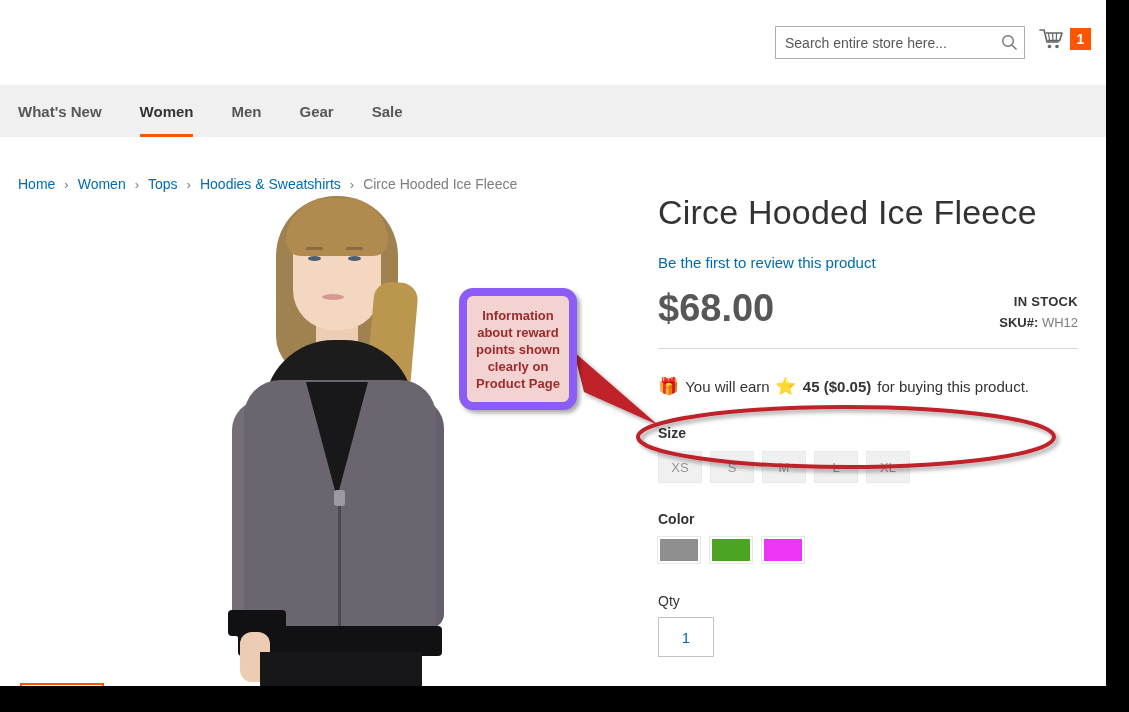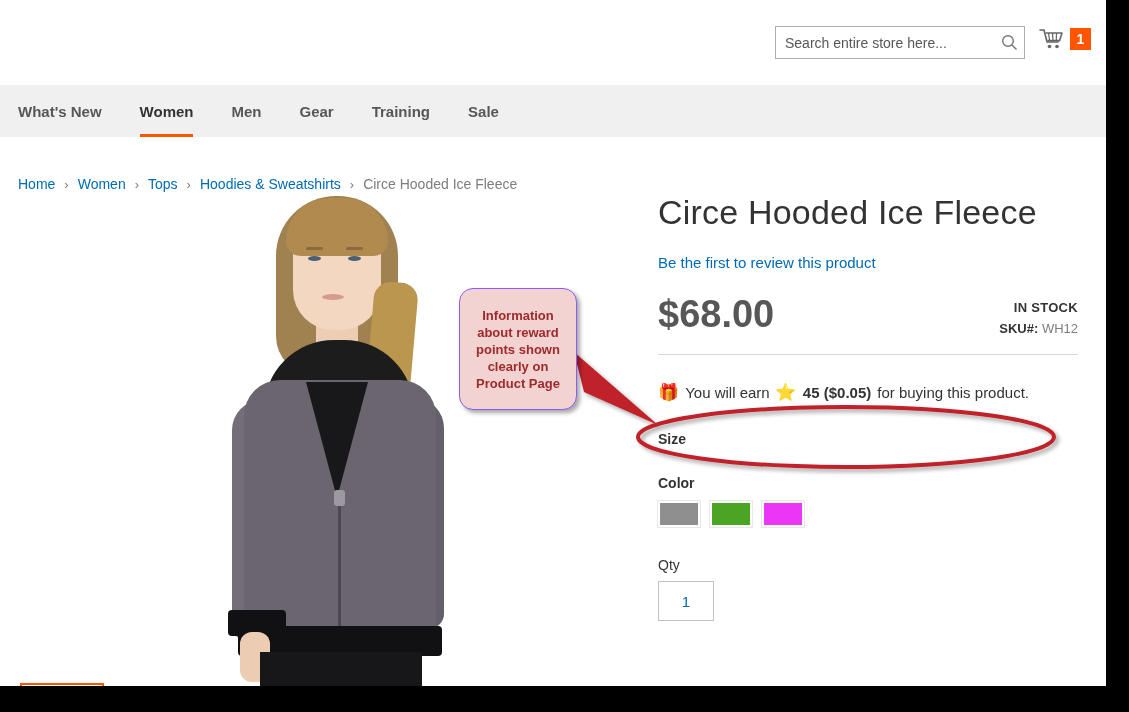--- a/index.html
+++ b/index.html
@@ -250,21 +250,21 @@
   .p-title {
     font-size: 34px; font-weight: 300; line-height: 44px;
     color: #333333; margin: 0; letter-spacing: .2px;
   }
   .p-review-link {
     display: inline-block; margin-top: 20px;
     font-size: 15px; color: #006bb4; cursor: pointer;
   }
   .price-row {
     display: flex; align-items: flex-end; justify-content: space-between;
-    margin-top: 20px;
+    margin-top: 14px;
   }
   .p-price { font-size: 38px; font-weight: 700; color: #575757; line-height: 44px; }
   .stock-wrap { text-align: right; padding-top: 8px; }
   .p-stock { font-size: 13px; font-weight: 700; color: #333333; letter-spacing: .3px; }
   .p-sku { font-size: 13px; color: #7d7d7d; margin-top: 6px; }
   .p-sku b { color: #333; font-weight: 700; }
   .divider { border-top: 1px solid #d6d6d6; margin-top: 18px; }
 
   .reward {
     margin-top: 28px;
@@ -307,21 +307,21 @@
   
   .anno-layer {
     position: absolute; left: 0; top: 0;
     width: 1106px; height: 686px;
     pointer-events: none;
   }
   .callout {
     position: absolute; left: 459px; top: 288px;
     width: 118px; height: 122px;
     background: #f3d2d2;
-    border: 1px solid #8b5cf6;
+    border: 8px solid #8b5cf6;
     border-radius: 14px;
     box-shadow: 3px 3px 4px rgba(0,0,0,.35);
     display: flex; align-items: center; justify-content: center;
     padding: 4px 6px;
   }
   .callout-text {
     font-size: 13px; font-weight: 700; line-height: 17px;
     color: #9e2a2a; text-align: center;
   }
 </style>
@@ -358,21 +358,20 @@
         </span>
         <span class="cart-badge">1</span>
       </div>
     </div>
 
     <div class="nav">
       <div class="nav-item">What's New</div>
       <div class="nav-item active">Women</div>
       <div class="nav-item">Men</div>
       <div class="nav-item">Gear</div>
-      <div class="nav-item">Training</div>
       <div class="nav-item">Sale</div>
     </div>
 
     <div class="breadcrumbs">
       <span class="crumb">Home</span>
       <span class="crumb-sep">›</span>
       <span class="crumb">Women</span>
       <span class="crumb-sep">›</span>
       <span class="crumb">Tops</span>
       <span class="crumb-sep">›</span>
@@ -428,20 +427,27 @@
 
       <div class="reward">
         <span class="emoji">🎁</span>
         <span>You will earn</span>
         <span class="emoji">⭐</span>
         <b>45 ($0.05)</b>
         <span>for buying this product.</span>
       </div>
 
       <div class="opt-label">Size</div>
+      <div class="size-row">
+        <div class="size-box">XS</div>
+        <div class="size-box">S</div>
+        <div class="size-box">M</div>
+        <div class="size-box">L</div>
+        <div class="size-box">XL</div>
+      </div>
 
       <div class="opt-label">Color</div>
       <div class="color-row">
         <div class="swatch" style="background:#8f8f8f;"></div>
         <div class="swatch" style="background:#4ca423;"></div>
         <div class="swatch" style="background:#ec36f5;"></div>
       </div>
 
       <div class="qty-label">Qty</div>
       <input class="qty-input" type="text" value="1" style="">

